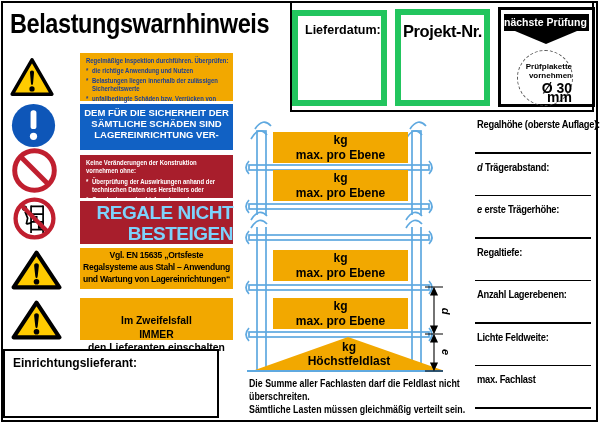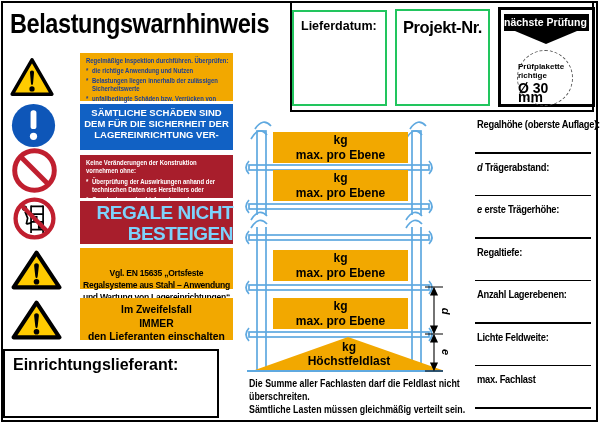--- a/index.html
+++ b/index.html
@@ -15,37 +15,37 @@
   .blue-blk{background:#1161C4;color:#fff;text-align:center;font-size:9.5px;line-height:11.2px;padding-top:3px;}
   .dkred{background:#A81E2C;color:#fff;}
   .bigred{background:#A81E2C;color:#7dd3fc;text-align:right;font-size:19px;line-height:20.5px;letter-spacing:-.5px;padding-top:2px;}
   .smallblk{font-size:7px;line-height:8.4px;padding:4px 2px 0 6px;}
   .navy{color:#1C3F94;}
   .condense{transform:scaleX(.85);transform-origin:0 0;width:117%;}
   .condense90{transform:scaleX(.9);transform-origin:0 0;width:111%;}
   .bhead{margin-bottom:2px;}
   .bullet{display:flex;margin-top:1px;}
   .bullet .mark{width:7px;flex:0 0 7px;text-align:left;}
-  .enblk{text-align:center;font-size:9.5px;line-height:12px;letter-spacing:-.3px;padding-top:19px;}
-  .zwblk{text-align:center;font-size:11.5px;line-height:13.5px;padding-top:5px;}
+  .enblk{text-align:center;font-size:9.5px;line-height:12px;letter-spacing:-.3px;padding-top:1px;}
+  .zwblk{text-align:center;font-size:11.5px;line-height:13.5px;padding-top:16px;}
 
   
   .tr-outer{left:290px;top:1px;width:304px;height:111px;border:2.5px solid #000;box-sizing:border-box;}
-  .tr-box{border:2px solid #22c55e;box-sizing:border-box;background:#fff;}
+  .tr-box{border:6px solid #22c55e;box-sizing:border-box;background:#fff;}
   .lief{left:292px;top:10px;width:95px;height:96px;padding:7px 0 0 7px;font-size:12.5px;}
   .proj{left:395px;top:9px;width:95px;height:97px;text-align:center;padding-top:7px;font-size:16.5px;letter-spacing:-.4px;}
   .naech{left:498px;top:7px;width:97px;height:100px;border:3px solid #000;box-sizing:border-box;}
   .np-bar{left:3px;top:4px;width:85px;height:17px;background:#000;color:#fff;text-align:left;font-size:10.5px;line-height:17px;}
   .np-tri{left:14px;top:21px;width:0;height:0;border-left:31px solid transparent;border-right:31px solid transparent;border-top:13px solid #000;}
-  .np-circle{left:16px;top:40px;width:56px;height:56px;border:1.3px dashed #555;border-radius:50%;text-align:left;font-size:8px;line-height:9.3px;padding-top:11px;box-sizing:border-box;}
+  .np-circle{left:16px;top:40px;width:56px;height:56px;border:1.3px dashed #555;border-radius:50%;text-align:right;font-size:8px;line-height:9.3px;padding-top:11px;box-sizing:border-box;}
   .np-circle .dia{padding-top:3px;font-size:14px;}
 
   
   .supplier{left:3px;top:349px;width:216px;height:69px;border:2.5px solid #000;box-sizing:border-box;}
-  .supplier span{position:absolute;left:8px;top:5px;font-size:16px;}
+  .supplier span{position:absolute;left:8px;top:5px;font-size:12px;}
 
   
   .kgbox{left:273px;width:135px;height:31px;background:#F2A800;text-align:center;font-size:12px;line-height:14.5px;padding-top:1px;box-sizing:border-box;}
   .baselbl{left:285px;top:340px;width:128px;text-align:center;font-size:12px;line-height:14px;}
   .note{left:249px;top:377px;font-size:10.5px;line-height:13px;transform:scaleX(.84);transform-origin:0 0;white-space:nowrap;}
 
   
   .fld-label{left:477px;font-size:11px;letter-spacing:-.3px;white-space:nowrap;transform:scaleX(.85);transform-origin:0 0;}
   .fld-label .pfx{font-style:italic;margin-right:3px;}
   .fld-label .pfx:empty{display:none;margin:0;}
@@ -64,21 +64,21 @@
     <span>Lieferdatum:</span>
   </div>
   <div class="abs tr-box proj">
     <span>Projekt-Nr.</span>
   </div>
   <div class="abs naech">
     <div class="abs np-bar">nächste Prüfung</div>
     <div class="abs np-tri"></div>
     <div class="abs np-circle">
       <div>Prüfplakette</div>
-      <div>richtige</div>
+      <div>vornehmen</div>
       <div class="dia">Ø 30 mm</div>
     </div>
   </div>
 
   <svg class="abs" style="left:10px;top:57px" width="44" height="40" viewBox="0 0 100 90">
     <path d="M50 6 L95 84 H5 Z" fill="#FFCB00" stroke="#000" stroke-width="8" stroke-linejoin="round"></path>
     <path d="M50 30 q5 0 4.6 5 l-2.2 24 q-.2 4 -2.4 4 q-2.2 0 -2.4 -4 l-2.2 -24 q-.4 -5 4.6 -5 Z" fill="#000"></path>
     <circle cx="50" cy="72" r="6" fill="#000"></circle>
   </svg>
 
@@ -131,22 +131,22 @@
           <span>Belastungen liegen innerhalb der zulässigen Sicherheitswerte</span>
         </div>
       <div class="bullet">
           <span class="mark">*</span>
           <span>unfallbedingte Schäden bzw. Verrücken von Konstruktionsteilen</span>
         </div>
     </div>
   </div>
 
   <div class="abs blk blue-blk" style="top:104px;height:46px">
+    <div>DEM FÜR DIE SICHERHEIT DER</div>
     <div>SÄMTLICHE SCHÄDEN SIND</div>
-    <div>DEM FÜR DIE SICHERHEIT DER</div>
     <div>LAGEREINRICHTUNG VER-</div>
   </div>
 
   <div class="abs blk dkred smallblk" style="top:155px;height:43px">
     <div class="condense">
       <div class="bhead">Keine Veränderungen der Konstruktion vornehmen ohne:</div>
       <div class="bullet">
           <span class="mark">*</span>
           <span>Überprüfung der Auswirkungen anhand der technischen Daten des Herstellers oder</span>
         </div>

